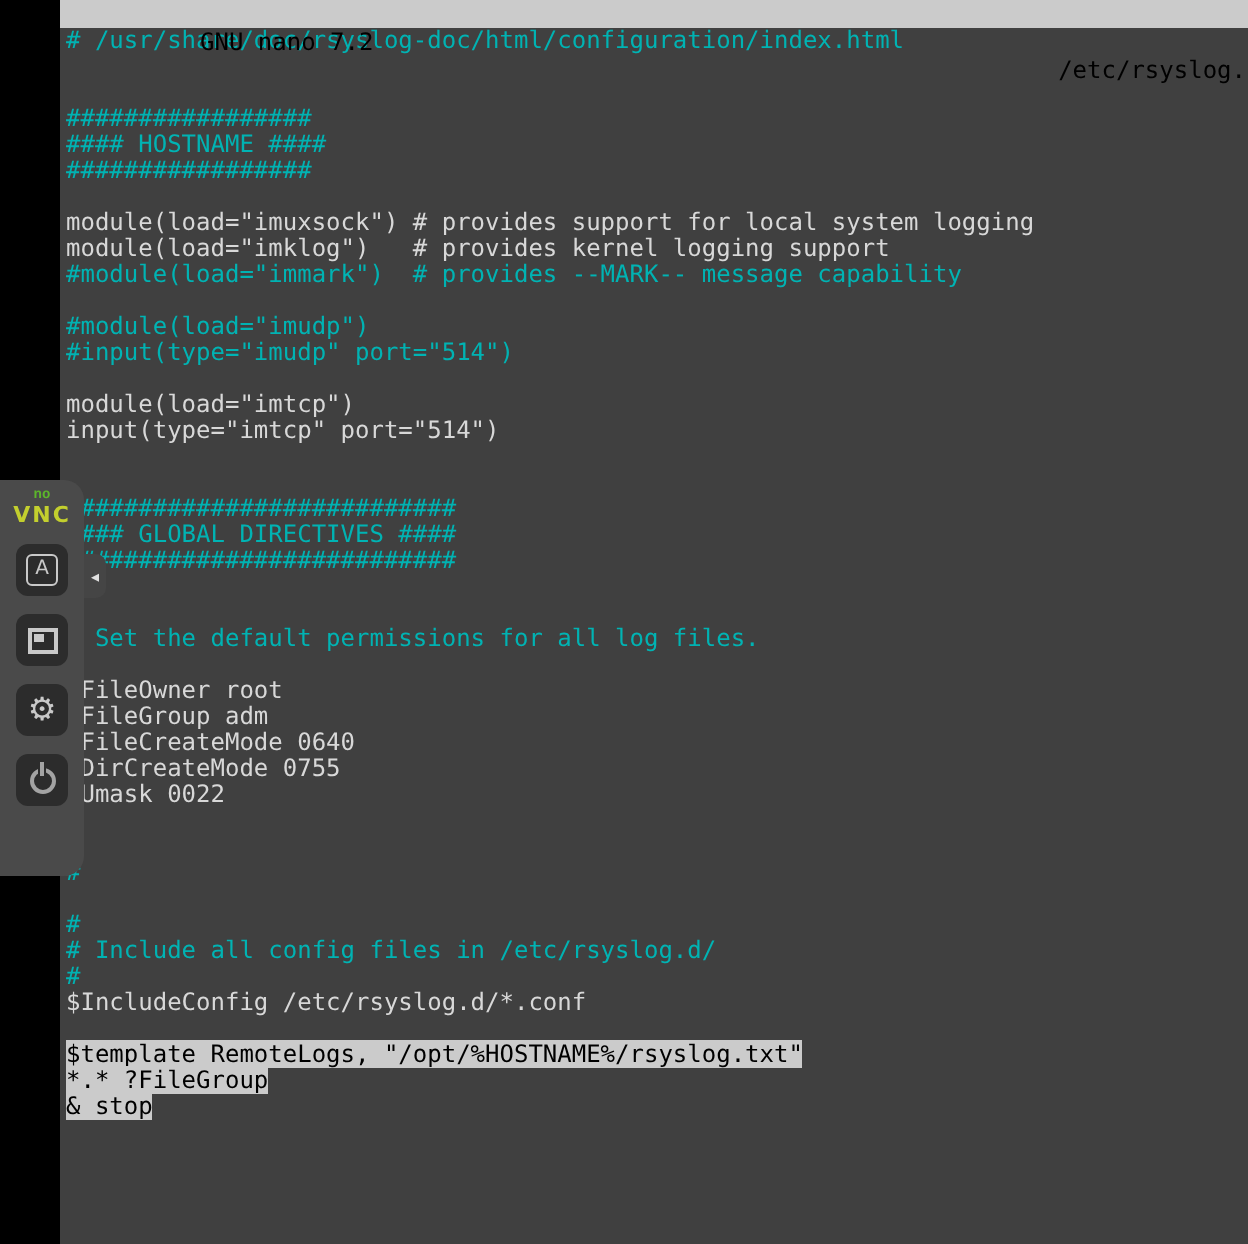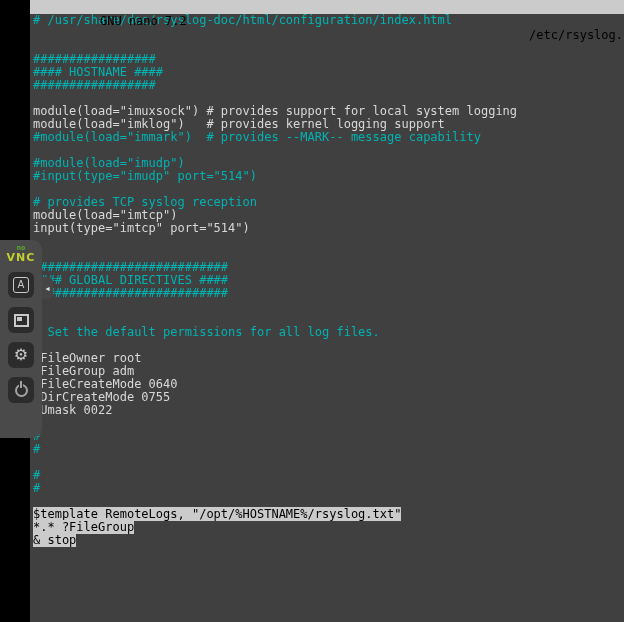--- a/index.html
+++ b/index.html
@@ -110,21 +110,20 @@
       <div class="line comment">#### HOSTNAME ####</div>
       <div class="line comment">#################</div>
       <div class="line blank"></div>
       <div class="line code">module(load="imuxsock") # provides support for local system logging</div>
       <div class="line code">module(load="imklog")   # provides kernel logging support</div>
       <div class="line comment">#module(load="immark")  # provides --MARK-- message capability</div>
       <div class="line blank"></div>
       <div class="line comment">#module(load="imudp")</div>
       <div class="line comment">#input(type="imudp" port="514")</div>
       <div class="line blank"></div>
-      <div class="line comment"># provides TCP syslog reception</div>
       <div class="line code">module(load="imtcp")</div>
       <div class="line code">input(type="imtcp" port="514")</div>
       <div class="line blank"></div>
       <div class="line blank"></div>
       <div class="line comment">###########################</div>
       <div class="line comment">#### GLOBAL DIRECTIVES ####</div>
       <div class="line comment">###########################</div>
       <div class="line blank"></div>
       <div class="line comment">#</div>
       <div class="line comment"># Set the default permissions for all log files.</div>
@@ -132,21 +131,23 @@
       <div class="line code">$FileOwner root</div>
       <div class="line code">$FileGroup adm</div>
       <div class="line code">$FileCreateMode 0640</div>
       <div class="line code">$DirCreateMode 0755</div>
       <div class="line code">$Umask 0022</div>
       <div class="line blank"></div>
       <div class="line comment">#</div>
       <div class="line comment">#</div>
       <div class="line blank"></div>
       <div class="line comment">#</div>
+      <div class="line comment"># Include all config files in /etc/rsyslog.d/</div>
       <div class="line comment">#</div>
+      <div class="line code">$IncludeConfig /etc/rsyslog.d/*.conf</div>
       <div class="line blank"></div>
       <div class="line selected"><span class="sel">$template RemoteLogs, "/opt/%HOSTNAME%/rsyslog.txt"</span></div>
       <div class="line selected"><span class="sel">*.* ?FileGroup</span></div>
       <div class="line selected"><span class="sel">&amp; stop</span></div>
     </div>
 </div>
 
 <div class="vnc-panel">
   <div class="vnc-logo">
     <span class="logo-no">no</span>

